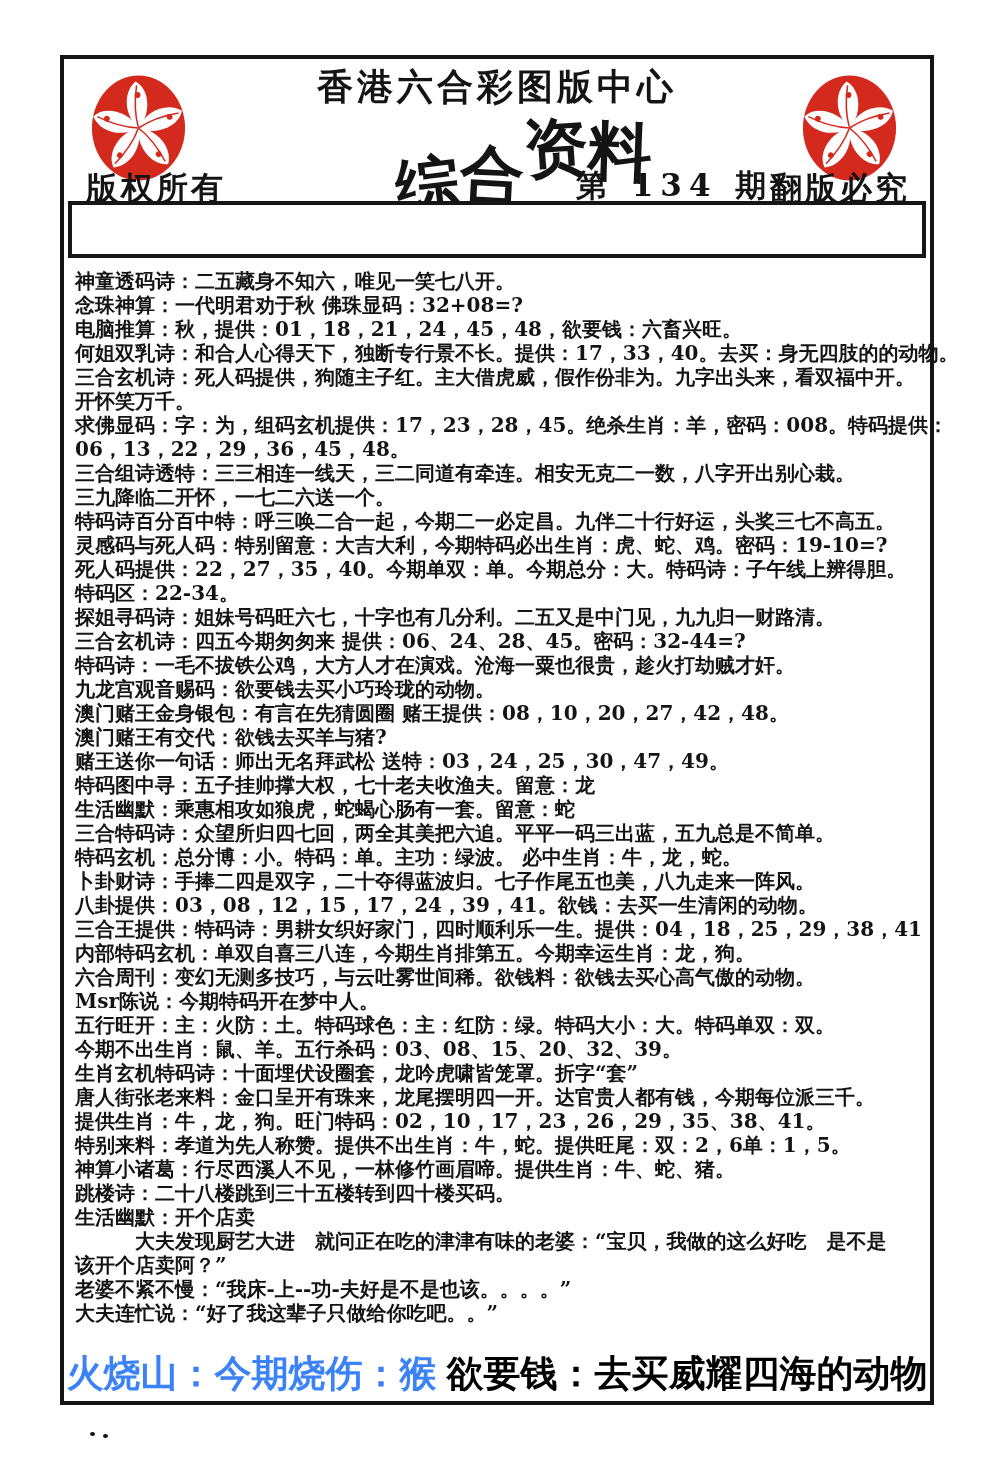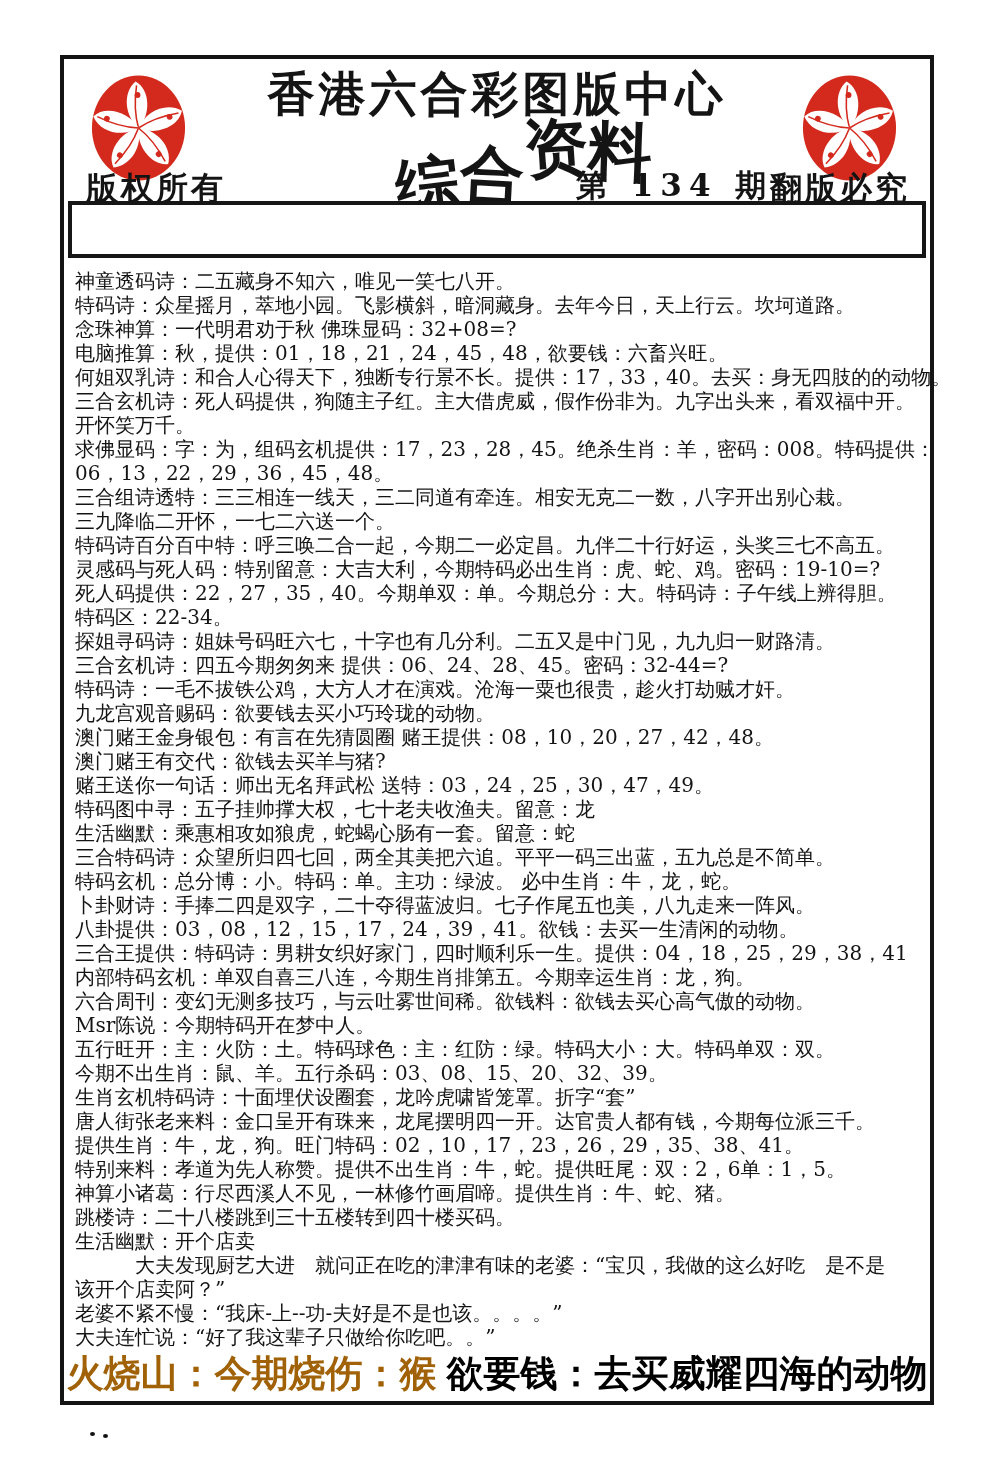--- a/index.html
+++ b/index.html
@@ -5,47 +5,47 @@
   html,body{margin:0;padding:0;background:#ffffff;}
   .page{position:relative;width:984px;height:1457px;background:#ffffff;overflow:hidden;
         font-family:"DejaVu Sans",sans-serif;color:#141414;}
   .frame{position:absolute;left:60px;top:55px;width:874px;height:1350px;
          border:4px solid #141414;box-sizing:border-box;background:#ffffff;}
   
   .logo{position:absolute;width:97px;height:110px;}
   .logo-left{left:26px;top:14px;}
   .logo-right{left:737px;top:14px;}
   .main-title{position:absolute;left:0;top:4px;width:100%;text-align:center;
-              font-size:47px;font-weight:bold;letter-spacing:4px;
+              font-size:36px;font-weight:bold;letter-spacing:4px;
               font-family:"DejaVu Serif",serif;}
   .masthead{position:absolute;left:332px;top:44px;width:400px;height:160px;
             font-family:"DejaVu Serif",serif;font-weight:bold;font-size:64px;}
   .masthead span{display:inline-block;}
   .masthead span:nth-child(1){transform:translateY(40px) rotate(-7deg);}
   .masthead span:nth-child(2){transform:translateY(30px) rotate(3deg);}
   .masthead span:nth-child(3){transform:translateY(2px) rotate(-4deg);}
   .masthead span:nth-child(4){transform:translateY(6px) rotate(2deg);}
   .issue{position:absolute;left:480px;top:106px;font-size:31px;font-weight:bold;
          letter-spacing:7px;font-family:"DejaVu Serif",serif;margin-left:32px;}
   .notice{position:absolute;top:108px;font-size:32px;font-weight:bold;
           font-family:"DejaVu Serif",serif;letter-spacing:3px;}
   .notice-left{left:22px;}
   .notice-right{left:706px;}
   
   .empty-box{position:absolute;left:4px;top:142px;width:858px;height:57px;
              border:4px solid #161616;box-sizing:border-box;background:#ffffff;}
   
   .body-lines{position:absolute;left:11px;top:210px;width:852px;}
-  .body-line{font-size:20px;line-height:24px;font-weight:normal;white-space:nowrap;
+  .body-line{font-size:20px;line-height:24px;font-weight:bold;white-space:nowrap;
              font-family:"DejaVu Serif",serif;letter-spacing:0px;}
   
   .footer-line{position:absolute;left:0;top:1290px;width:100%;text-align:center;
                font-size:37px;font-weight:bold;font-family:"DejaVu Serif",serif;
                white-space:nowrap;letter-spacing:0;}
-  .footer-red{color:#a16207;}
+  .footer-red{color:#3b82f6;}
   .footer-green{color:#000000;padding-left:10px;}
   
   .dot{position:absolute;width:5px;height:4px;background:#111;border-radius:50%;}
   .dot-1{left:90px;top:1432px;}
   .dot-2{left:103px;top:1434px;}
 </style>
 </head>
 <body>
 
 <div class="page">
@@ -116,21 +116,20 @@
     <div class="main-title">香港六合彩图版中心</div>
     <div class="masthead"><span>综</span><span>合</span><span>资</span><span>料</span></div>
     <div class="issue">第 134 期</div>
     <div class="notice notice-left">版权所有</div>
     <div class="notice notice-right">翻版必究</div>
 
     <div class="empty-box"></div>
 
     <div class="body-lines" id="body-lines">
         <div class="body-line">神童透码诗：二五藏身不知六，唯见一笑七八开。</div>
-        <div class="body-line">特码诗：众星摇月，萃地小园。飞影横斜，暗洞藏身。去年今日，天上行云。坎坷道路。</div>
         <div class="body-line">念珠神算：一代明君劝于秋 佛珠显码：32+08=?</div>
         <div class="body-line">电脑推算：秋，提供：01，18，21，24，45，48，欲要钱：六畜兴旺。</div>
         <div class="body-line">何姐双乳诗：和合人心得天下，独断专行景不长。提供：17，33，40。去买：身无四肢的的动物。</div>
         <div class="body-line">三合玄机诗：死人码提供，狗随主子红。主大借虎威，假作份非为。九字出头来，看双福中开。</div>
         <div class="body-line">开怀笑万千。</div>
         <div class="body-line">求佛显码：字：为，组码玄机提供：17，23，28，45。绝杀生肖：羊，密码：008。特码提供：</div>
         <div class="body-line">06，13，22，29，36，45，48。</div>
         <div class="body-line">三合组诗透特：三三相连一线天，三二同道有牵连。相安无克二一数，八字开出别心栽。</div>
         <div class="body-line">三九降临二开怀，一七二六送一个。</div>
         <div class="body-line">特码诗百分百中特：呼三唤二合一起，今期二一必定昌。九伴二十行好运，头奖三七不高五。</div>

